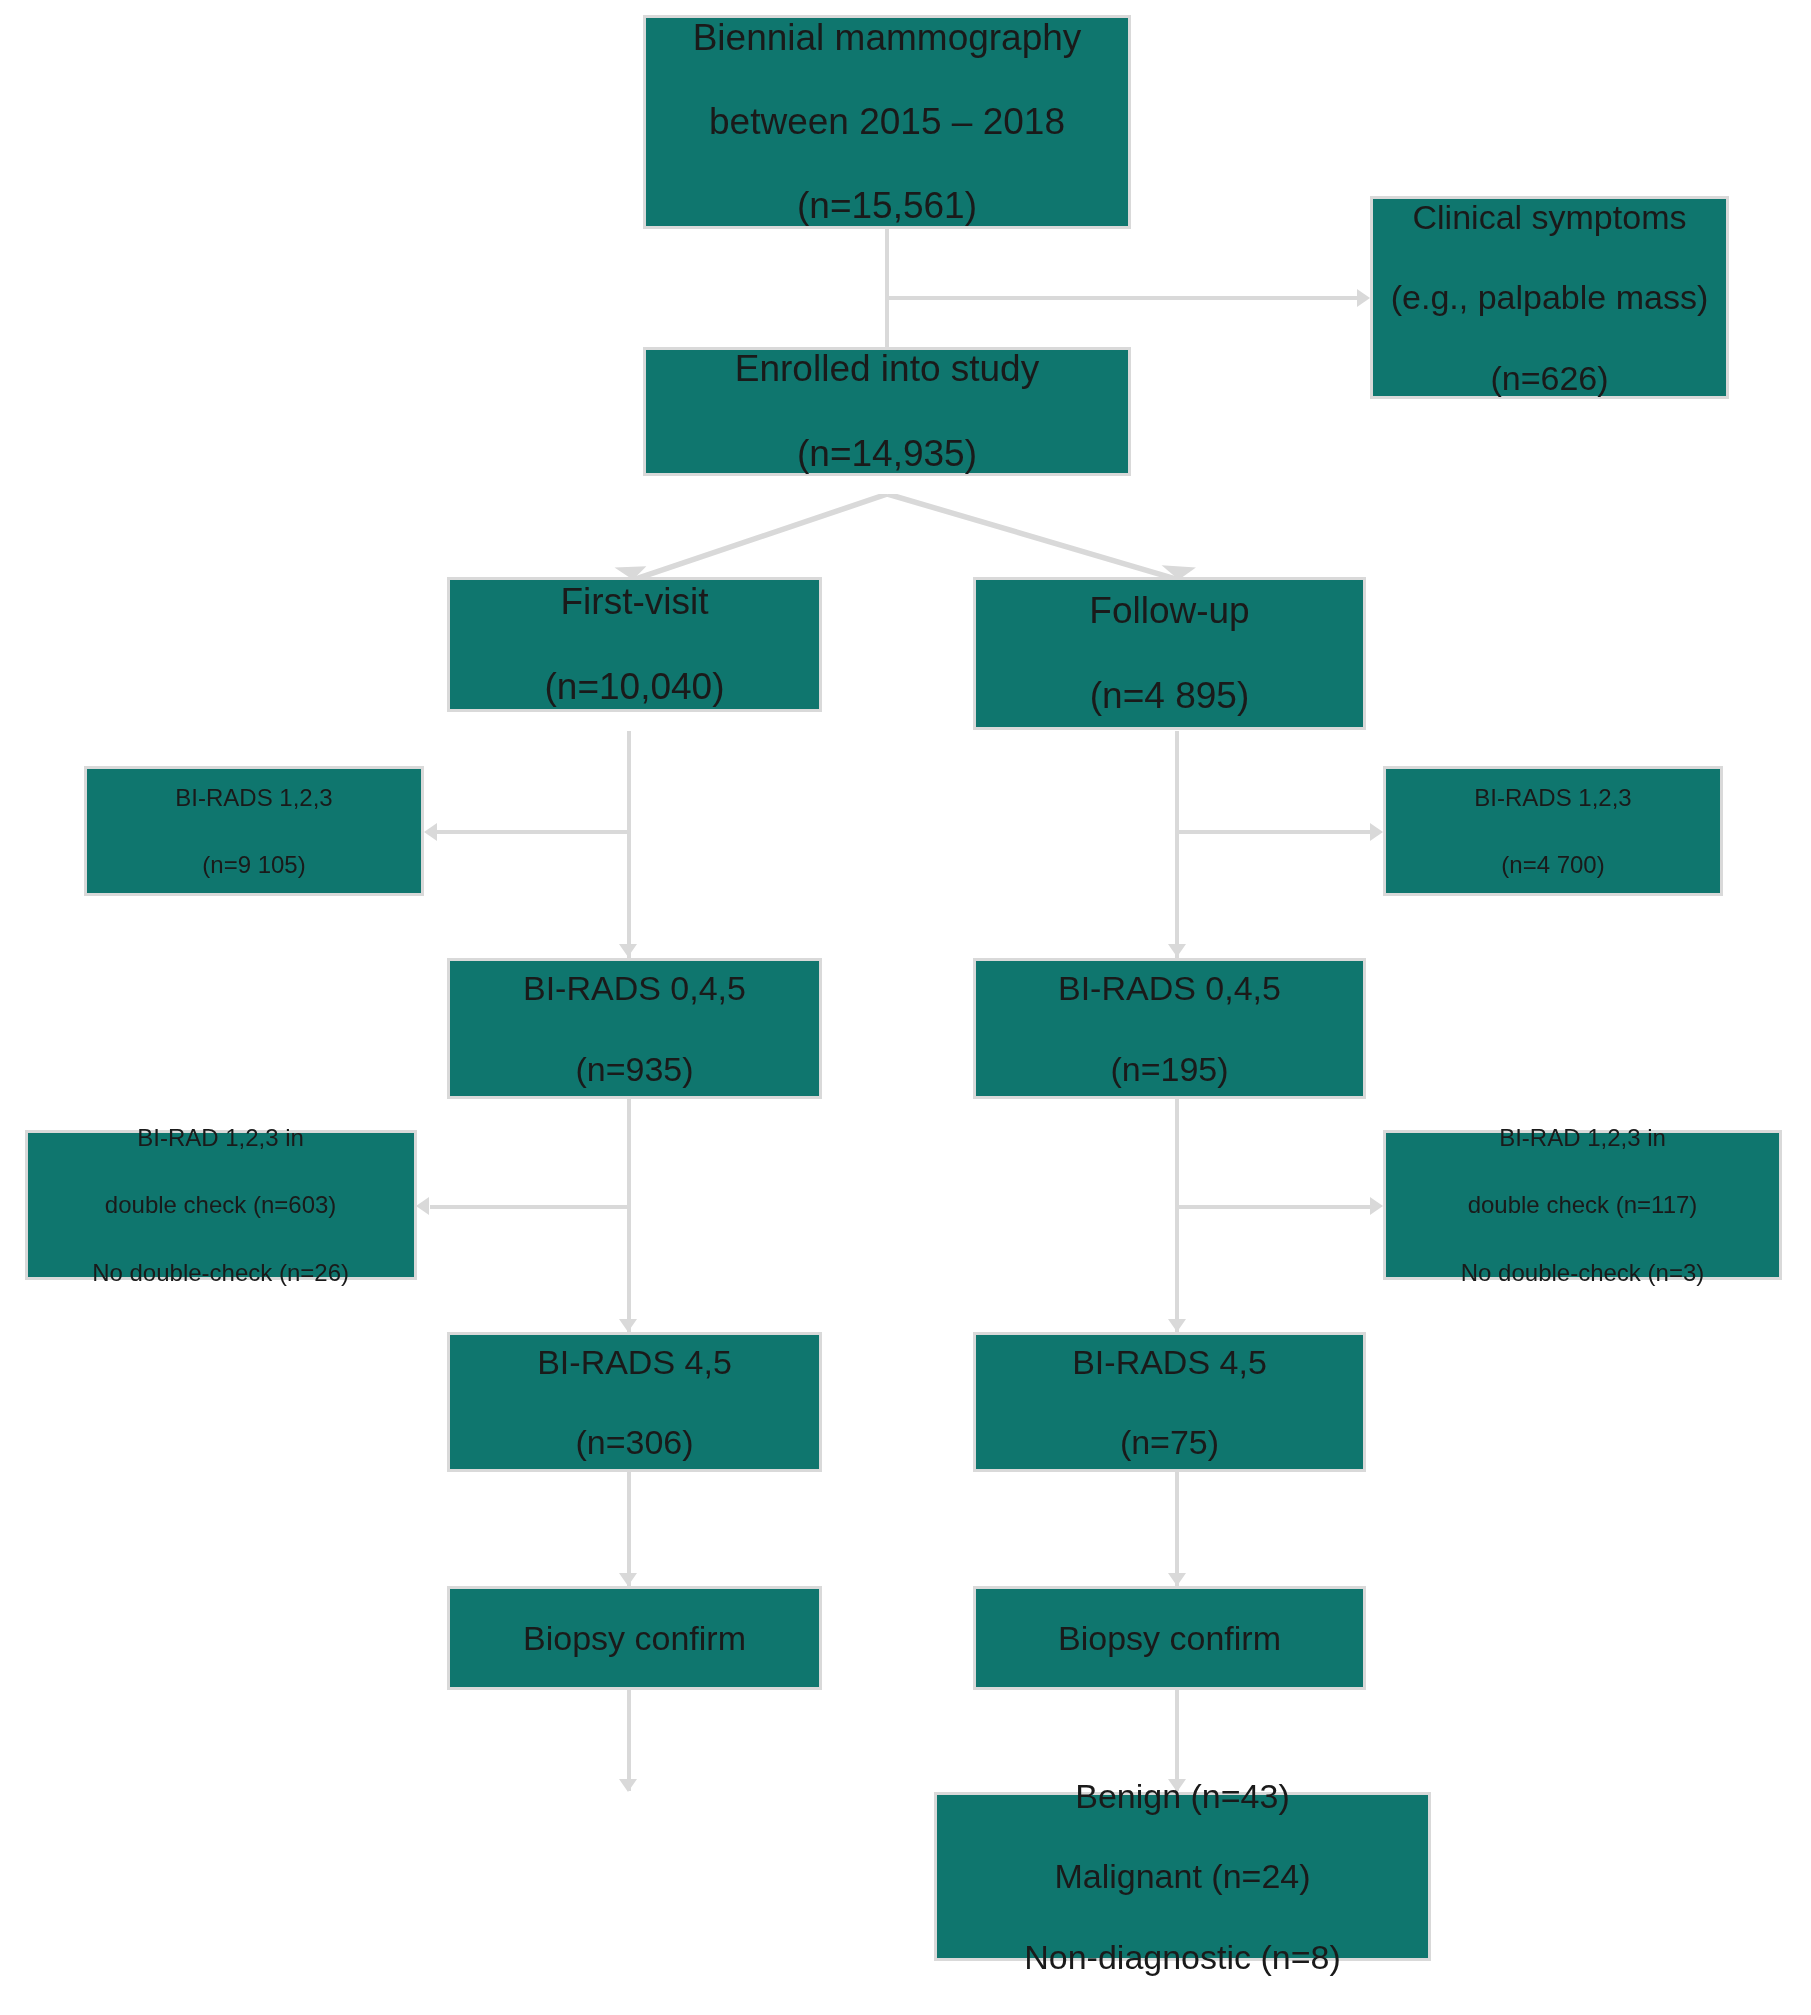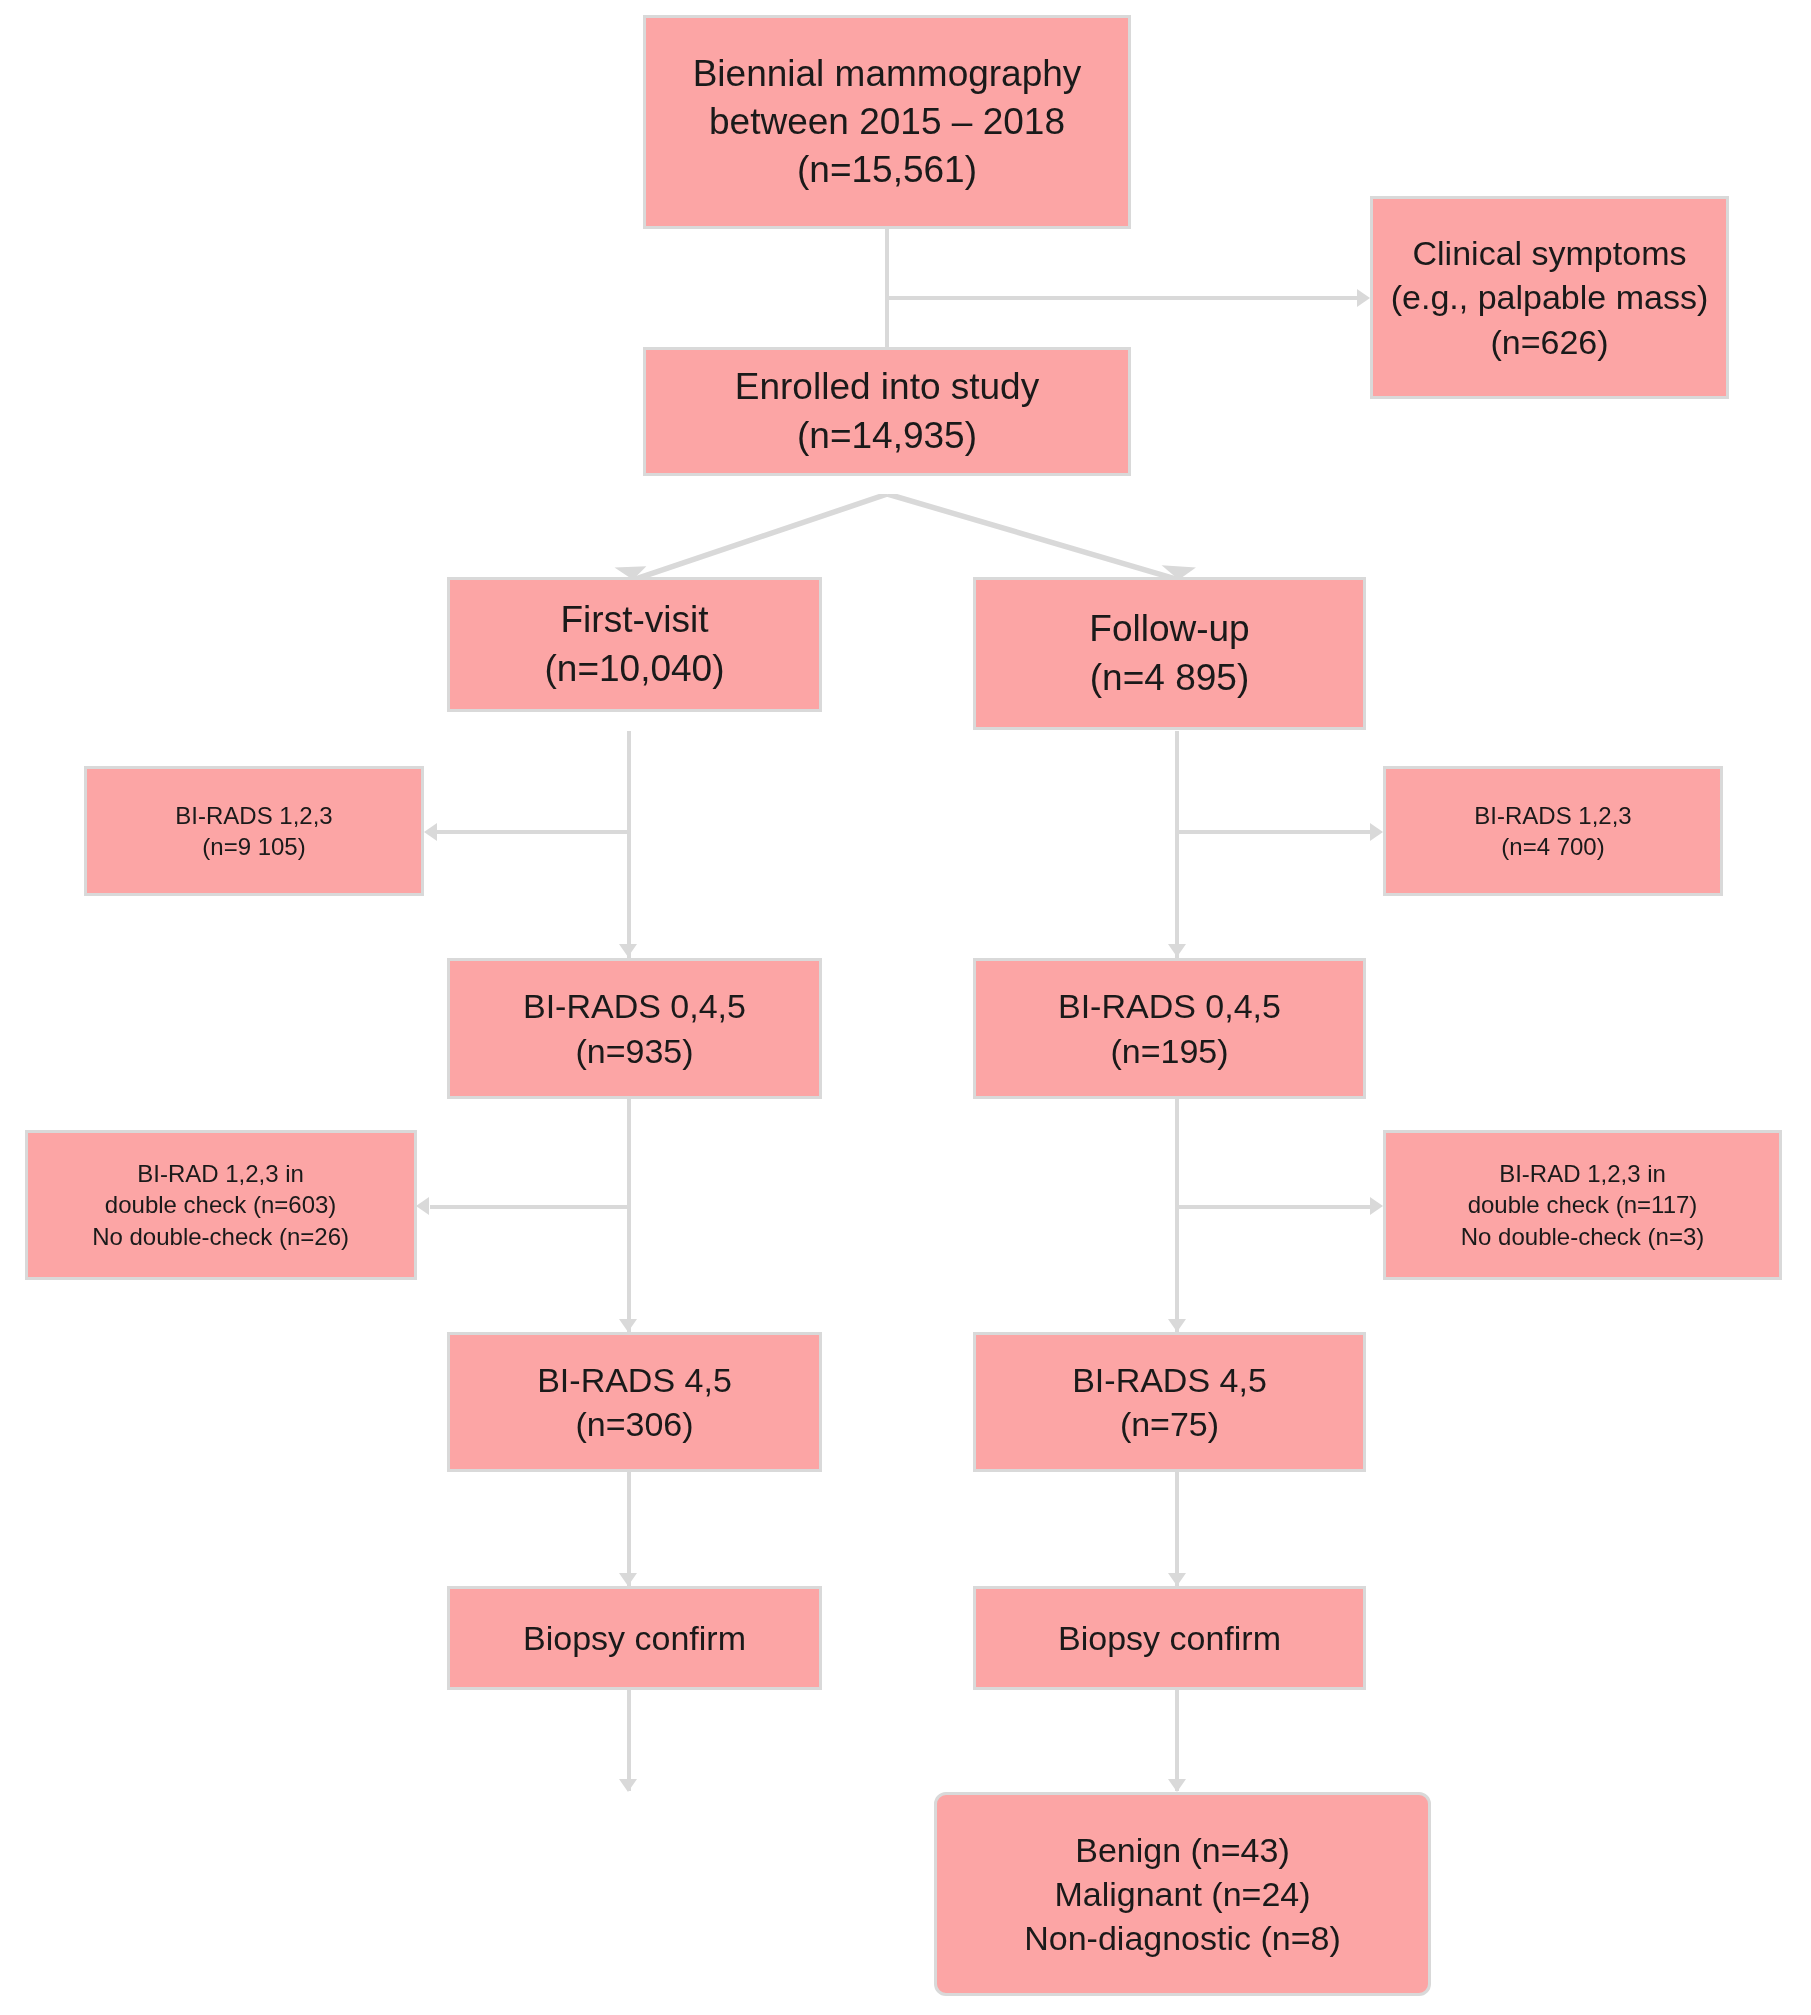--- a/index.html
+++ b/index.html
@@ -13,28 +13,29 @@
     width:1811px;
     height:2015px;
     background:#ffffff;
     overflow:hidden;
   }
   
   .node{
     position:absolute;
     box-sizing:border-box;
     border:3.1px solid #d9d9d9;
-    background:#fca5a5;
+    background:#0f766e;
     display:flex;
     flex-direction:column;
     align-items:center;
     justify-content:center;
     text-align:center;
     line-height:1.30;
     padding:3.7px 6.1px;
+    gap:36px;
   }
   .node .line{ display:block; white-space:pre; }
 
   .big   { font-size:37px; }
   .mid   { font-size:34px;text-align:center; }
   .small { font-size:24px; }
   .tiny  { font-size:24px; }
 
   
   .vline{
@@ -189,20 +190,20 @@
   <div class="node mid" style="left:973px;top:1586px;width:393px;height:104px;">
     <span class="line">Biopsy confirm</span>
   </div>
 
   <div class="vline" style="left:627px;top:1690px;height:101px;"></div>
   <div class="arrow-down" style="left:619px;top:1779px;"></div>
   <div class="vline" style="left:1175px;top:1690px;height:101px;"></div>
   <div class="arrow-down" style="left:1168px;top:1779px;"></div>
 
 
-  <div class="node mid" style="left:934px;top:1792px;width:497px;height:204px;border-radius:12px;">
+  <div class="node mid" style="left:934px;top:1792px;width:497px;height:169px;">
     <span class="line">Benign (n=43)</span>
     <span class="line">Malignant (n=24)</span>
     <span class="line">Non-diagnostic (n=8)</span>
   </div>
 
 </div>
 
 
 </body></html>

